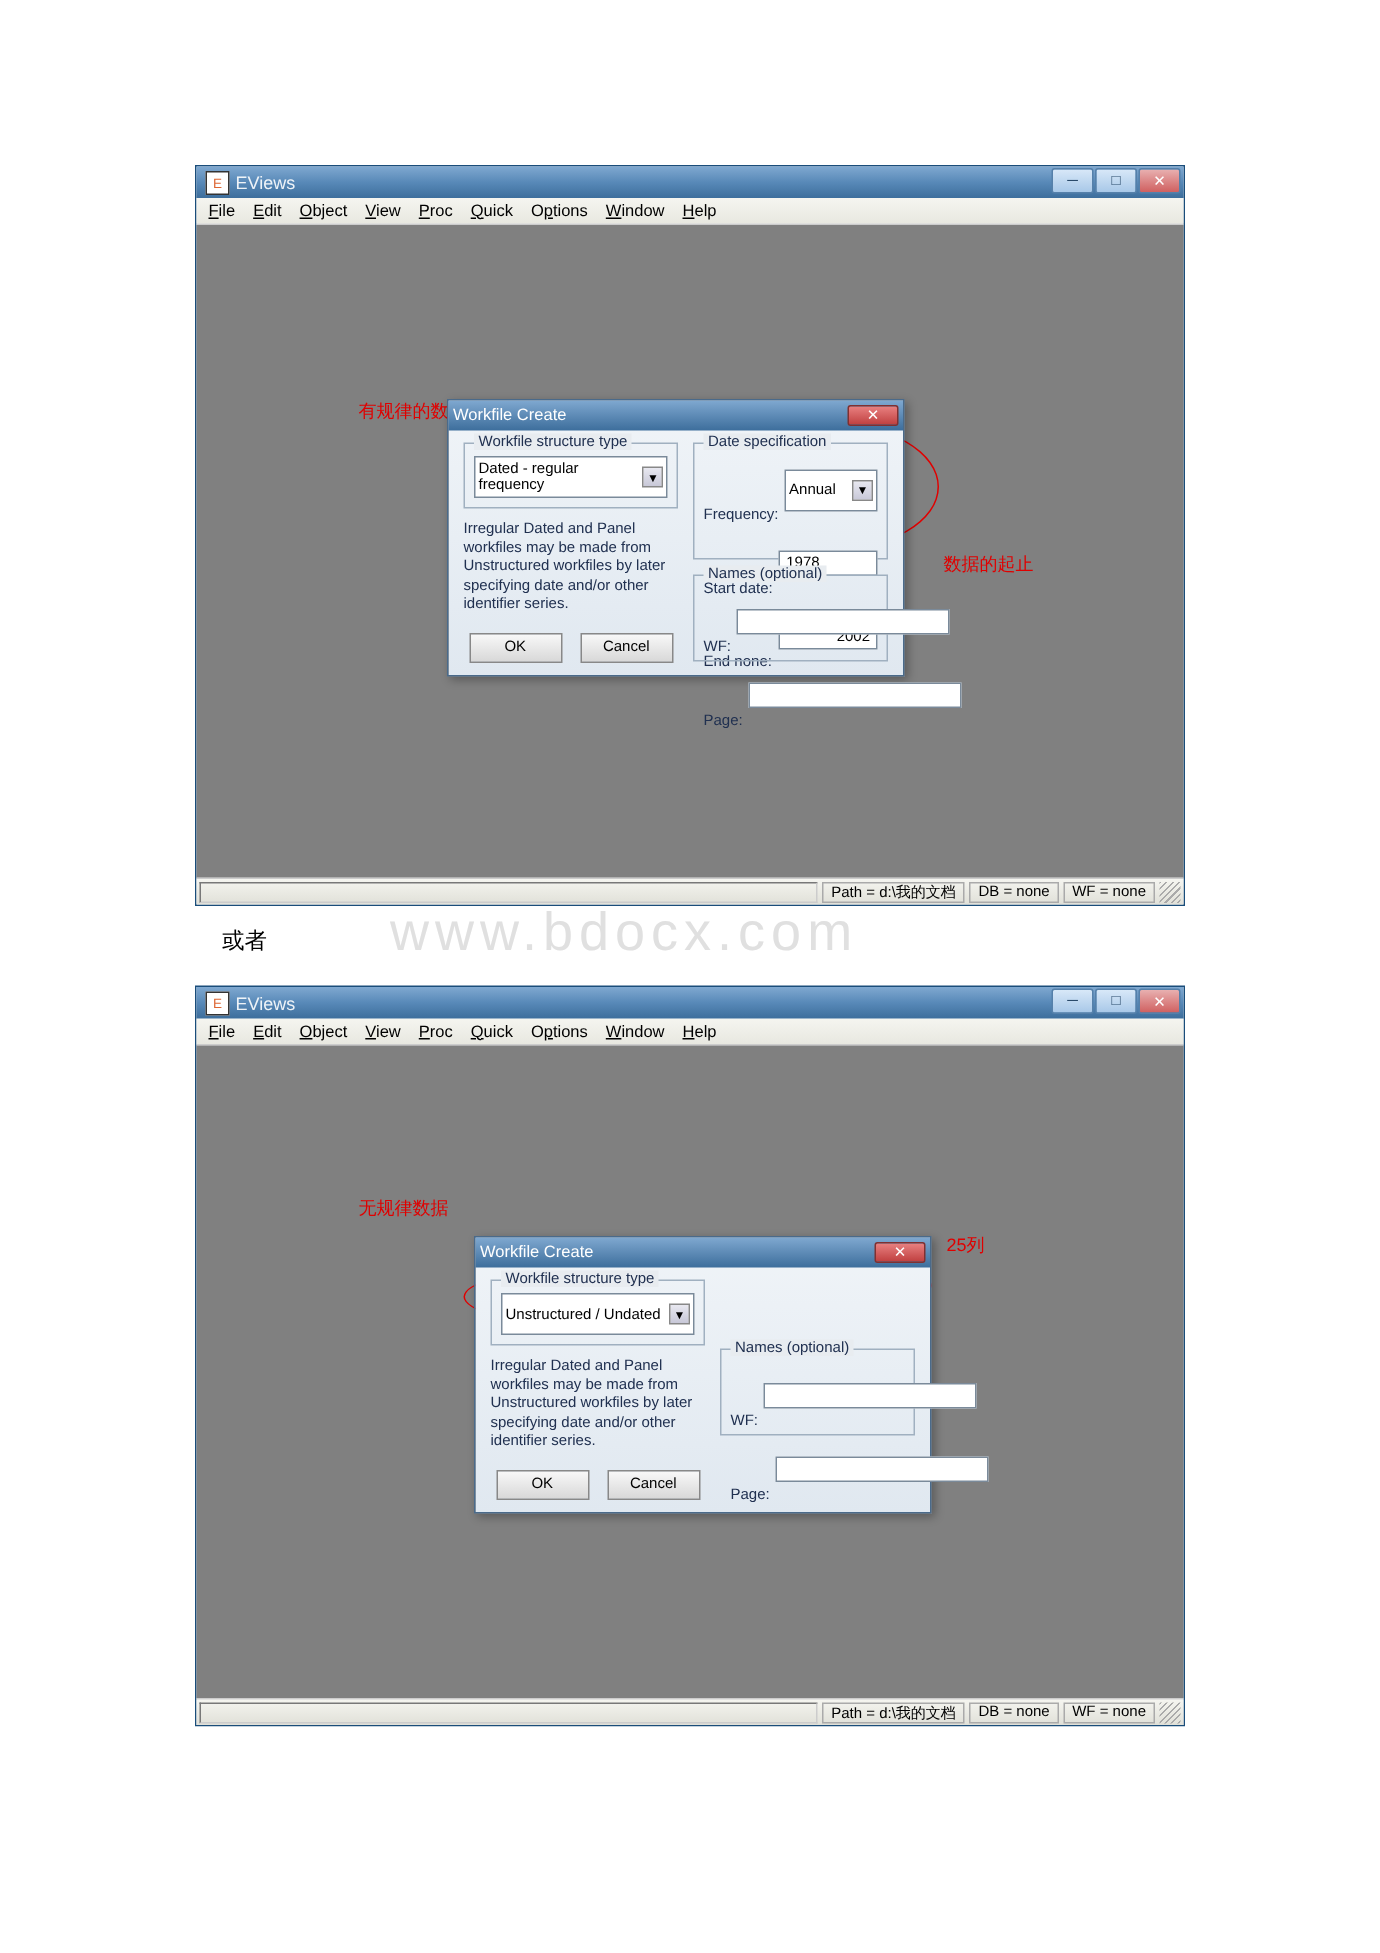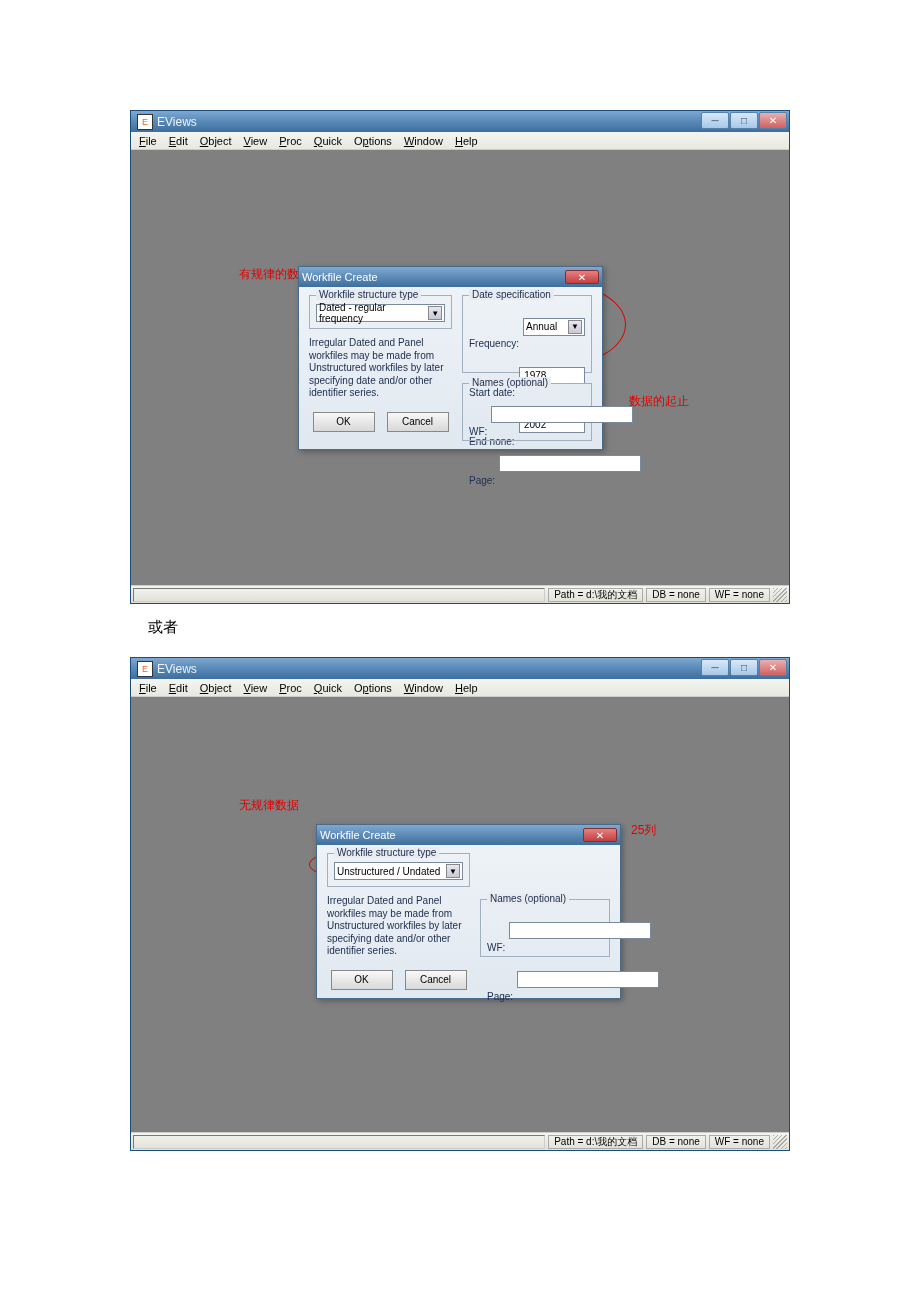--- a/index.html
+++ b/index.html
@@ -89,21 +89,21 @@
       position: absolute;
       top: -7px; left: 6px;
       background: #e8ecf0;
       padding: 0 3px;
       font-size: 10px;
       color: #203050;
     }
     .left-col { width: 150px; display: flex; flex-direction: column; gap: 0; }
     .right-col { width: 130px; display: flex; flex-direction: column; gap: 10px; }
     .select {
-      width: 100%; height: 18px;
+      width: 100%; height: 28px;
       border: 1px solid #7a8a9a;
       background: #fff;
       font-size: 10px;
       padding: 0 2px;
       display: flex; align-items: center; justify-content: space-between;
       cursor: pointer;
     }
     .select .arrow {
       width: 14px; height: 14px;
       background: linear-gradient(to bottom, #e8e8f0, #c8c8d8);
@@ -200,21 +200,21 @@
       <span class="menu-item"><u>P</u>roc</span>
       <span class="menu-item"><u>Q</u>uick</span>
       <span class="menu-item">O<u>p</u>tions</span>
       <span class="menu-item"><u>W</u>indow</span>
       <span class="menu-item"><u>H</u>elp</span>
     </div>
     <div class="workspace">
       <div class="annotation" style="left:108px; top:116px;">有规律的数据</div>
       <div class="red-circle" style="left:178px; top:140px; width:135px; height:32px;"></div>
       <div class="red-circle" style="left:350px; top:132px; width:145px; height:85px;"></div>
-      <div class="annotation" style="left:498px; top:243px;">数据的起止</div>
+      <div class="annotation" style="left:498px; top:218px;">数据的起止</div>
 
       <div class="dialog" style="left:167px; top:116px;">
         <div class="dlg-titlebar">
           <span>Workfile Create</span>
           <div class="dlg-close">✕</div>
         </div>
         <div class="dlg-body">
           <div class="left-col">
             <div class="fieldset">
               <span class="fieldset-legend">Workfile structure type</span>
@@ -238,21 +238,21 @@
                   <span>Annual</span>
                   <span class="arrow">▼</span>
                 </div>
               </div>
               <div class="field-row">
                 <span class="field-label">Start date:</span>
                 <input class="text-input" style="width: 55px;" value="1978">
               </div>
               <div class="field-row">
                 <span class="field-label" style="width:46px;">End none:</span>
-                <input class="text-input" style="width: 55px;" value="2002">
+                <input class="text-input" style="width: 55px; text-align: right;" value="2002">
               </div>
             </div>
             <div class="fieldset" style="height:58px;">
               <span class="fieldset-legend">Names (optional)</span>
               <div class="field-row">
                 <span class="field-label" style="width:26px;">WF:</span>
                 <input class="text-input" style="">
               </div>
               <div class="field-row">
                 <span class="field-label" style="width:26px;">Page:</span>
@@ -267,20 +267,21 @@
       <div class="status-empty"></div>
       <div class="status-panel">Path = d:\我的文档</div>
       <div class="status-panel">DB = none</div>
       <div class="status-panel">WF = none</div>
       <div class="resize-grip"></div>
     </div>
   </div>
 
   <div style="position:relative;">
     <div class="middle-text">或者</div>
+    <div class="watermark" style="left:260px; top:-18px;">www.bdocx.com</div>
   </div>
 
   <div class="app-window app-window2">
     <div class="titlebar">
       <span class="titlebar-icon">E</span>
       <span class="titlebar-text">EViews</span>
       <div class="titlebar-controls">
         <div class="tb-btn">─</div>
         <div class="tb-btn">□</div>
         <div class="tb-btn close">✕</div>

